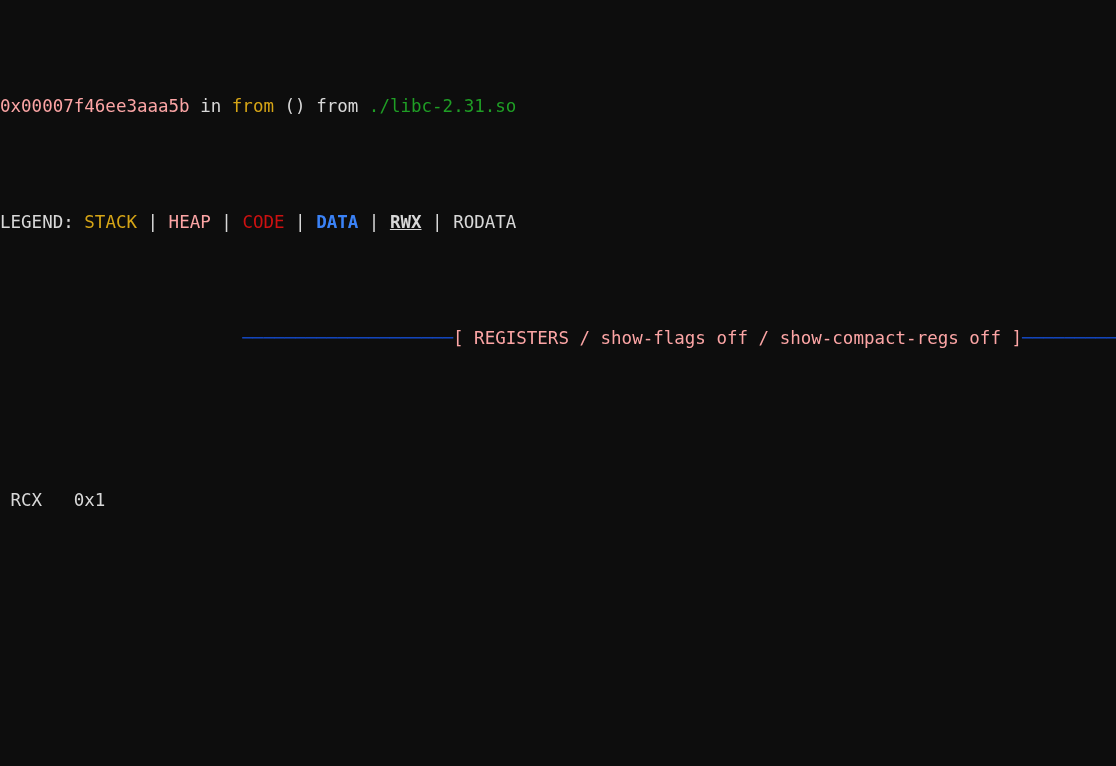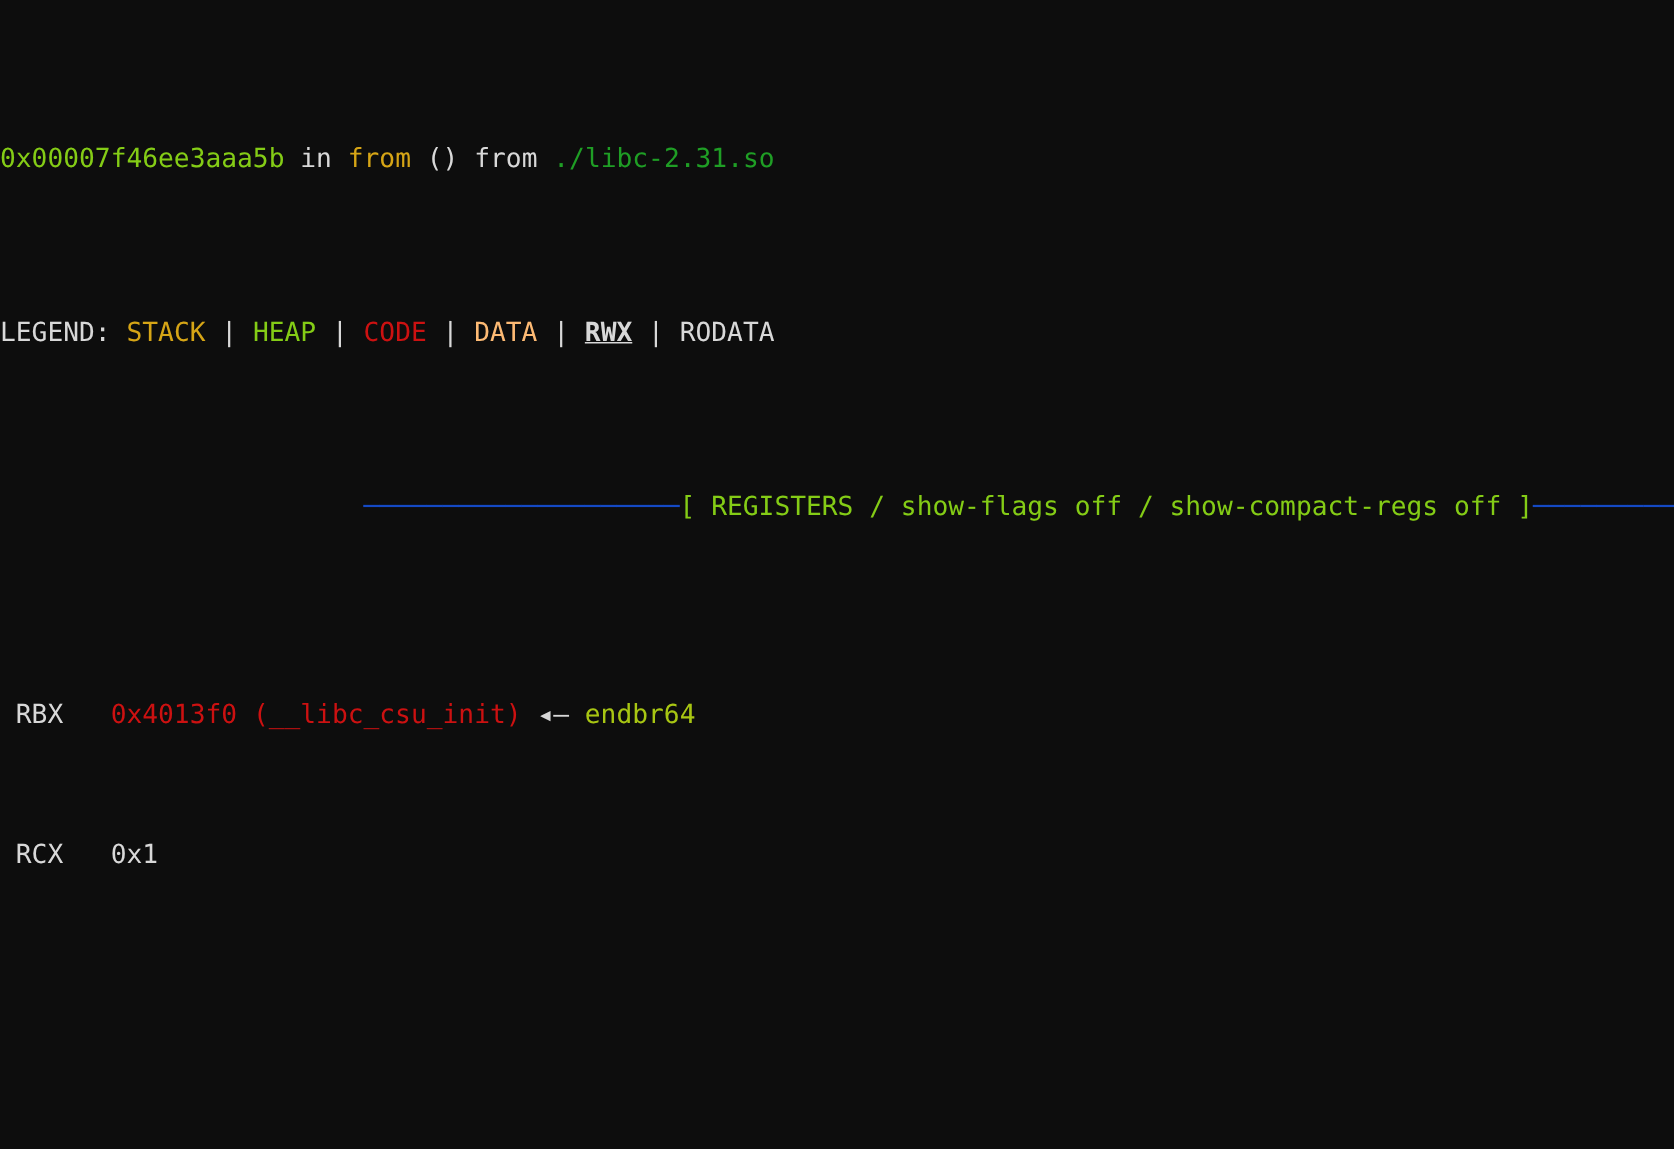--- a/index.html
+++ b/index.html
@@ -18,24 +18,24 @@
     -webkit-font-smoothing: antialiased;
   }
   #term {
     padding: 2px 0 0 0;
     white-space: pre;
   }
   .row { white-space: pre; height: 23.2px; }
 
   
   .c-white   { color: #d8d8d8; }
-  .c-hblue   { color: #84cc16; }
+  .c-hblue   { color: #fca5a5; }
   .c-gold    { color: #d6a516; }
   .c-red     { color: #cc1111; }
-  .c-magenta { color: #fdba74; }
+  .c-magenta { color: #3b82f6; font-weight: bold; }
   .c-green   { color: #1f9e25; }
   .c-lime    { color: #a8c613; }
   .u { text-decoration: underline; font-weight: bold; }
 
   .sep-line { color: #1449c4; }
 </style>
 </head>
 <body style="background: rgb(13, 13, 13);">
 
 <div id="term">
@@ -44,21 +44,20 @@
   <div class="row"><span class="c-hblue">0x00007f46ee3aaa5b</span><span class="c-white"> </span><span class="c-white">in</span><span class="c-white"> </span><span class="c-gold">from</span><span class="c-white"> </span><span class="c-white">()</span><span class="c-white"> </span><span class="c-white">from</span><span class="c-white"> </span><span class="c-green">./libc-2.31.so</span></div>
 
   
   <div class="row"><span class="c-white">LEGEND:</span><span> </span><span class="c-gold">STACK</span><span class="c-white"> | </span><span class="c-hblue">HEAP</span><span class="c-white"> | </span><span class="c-red">CODE</span><span class="c-white"> | </span><span class="c-magenta">DATA</span><span class="c-white"> | </span><span class="c-white u">RWX</span><span class="c-white"> | </span><span class="c-white">RODATA</span></div>
 
   
   <div class="row"><span class="sep-line">                       ────────────────────</span><span class="c-hblue">[ REGISTERS / show-flags off / show-compact-regs off ]</span><span class="sep-line">──────────────</span></div>
 
   
 
-  <div class="row"><span> </span><span class="c-white">RBX</span><span>   </span><span class="c-red">0x4013f0 (__libc_csu_init)</span><span> </span><span class="c-white">◂—</span><span> </span><span class="c-lime">endbr64</span></div>
 
   <div class="row"><span> </span><span class="c-white">RCX</span><span>   </span><span class="c-white">0x1</span></div>
 
 
   
 
   
 
   
 

